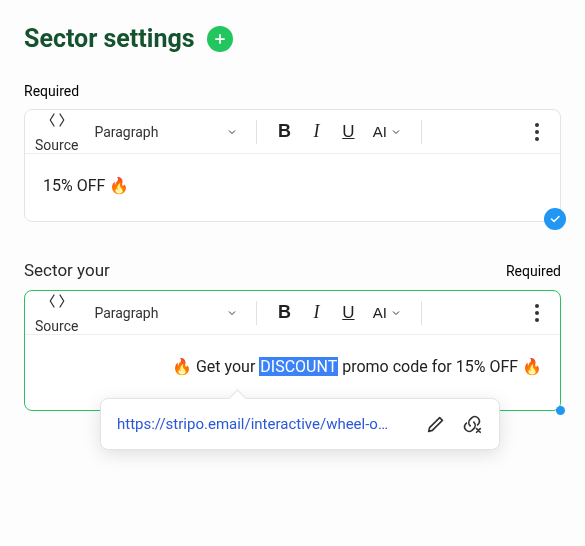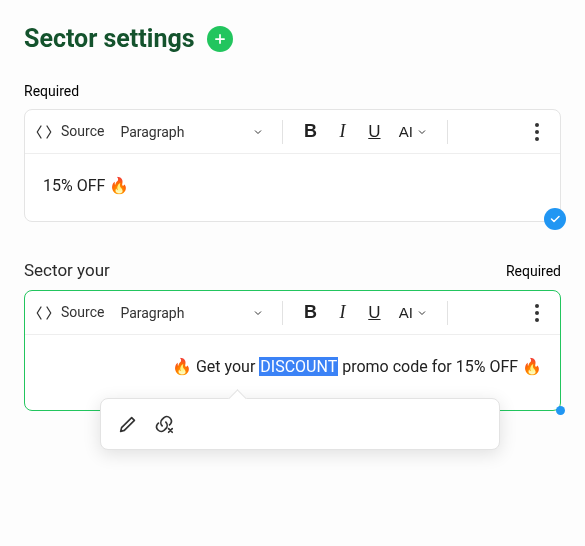--- a/index.html
+++ b/index.html
@@ -61,24 +61,26 @@
 .toolbar {
   display: flex;
   align-items: center;
   height: 44px;
   padding: 0 10px;
   gap: 6px;
   border-bottom: 1px solid #eee;
 }
 .tool-src {
   display: flex;
+  align-items: center;
   gap: 8px;
   font-size: 14px;
   color: #333;
   cursor: pointer;
+  flex-direction: column;
 }
 .tool-src svg { width: 18px; height: 18px; }
 .tool-para {
   display: flex;
   align-items: center;
   justify-content: space-between;
   font-size: 14px;
   color: #333;
   cursor: pointer;
   width: 150px;
@@ -293,20 +295,21 @@
       </div>
       <div class="sep"></div>
       <div class="kebab">
           <span></span>
         </div>
     </div>
     <div class="content2"><span>🔥 Get your </span><span class="hl">DISCOUNT</span><span> promo code for 15% OFF 🔥</span></div>
     <div class="resize-dot"></div>
 
     <div class="link-pop">
+      <div class="link-url">https://stripo.email/interactive/wheel-o…</div>
       <div class="pop-icon">
         <svg viewBox="0 0 24 24" fill="none" stroke="#333" stroke-width="1.8" stroke-linecap="round" stroke-linejoin="round">
             <path d="M4 20l4-1 11-11-3-3L5 16l-1 4z"></path>
           </svg>
       </div>
       <div class="pop-icon">
         <svg viewBox="0 0 24 24" fill="none" stroke="#333" stroke-width="1.8" stroke-linecap="round" stroke-linejoin="round">
             <path d="M10 14a5 5 0 0 1 0-7l2-2a5 5 0 0 1 7 7l-1 1"></path>
             <path d="M14 10a5 5 0 0 1 0 7l-2 2a5 5 0 0 1-7-7l1-1"></path>
             <path d="M17 17l4 4M21 17l-4 4"></path>

